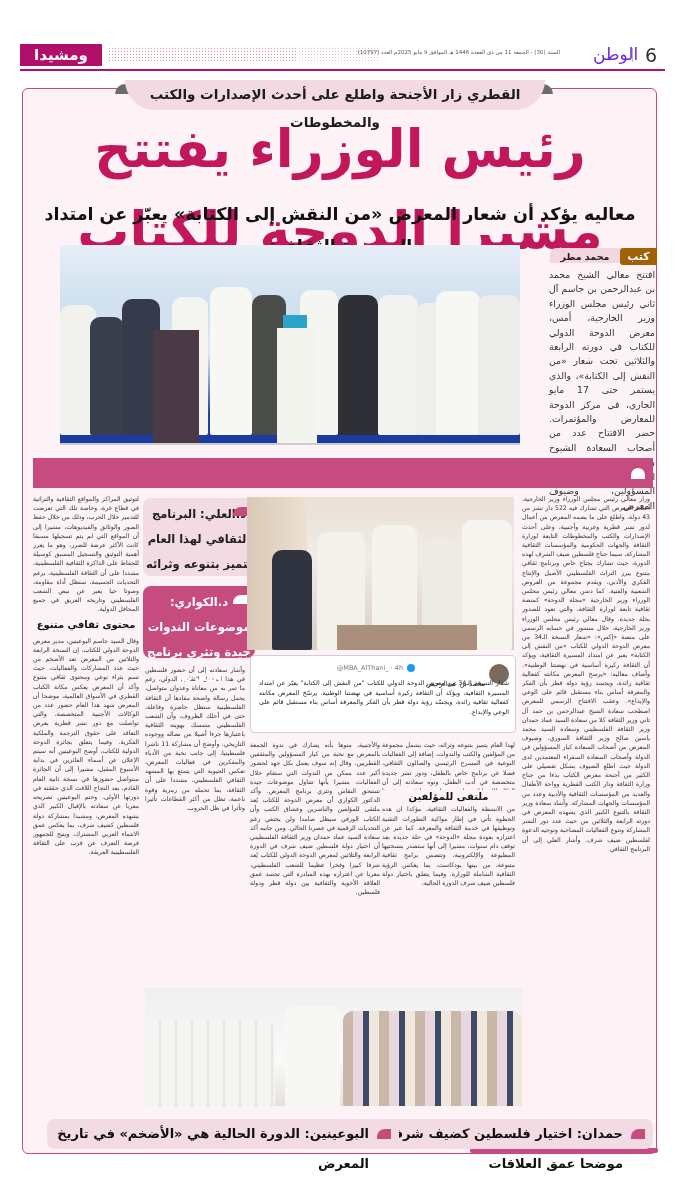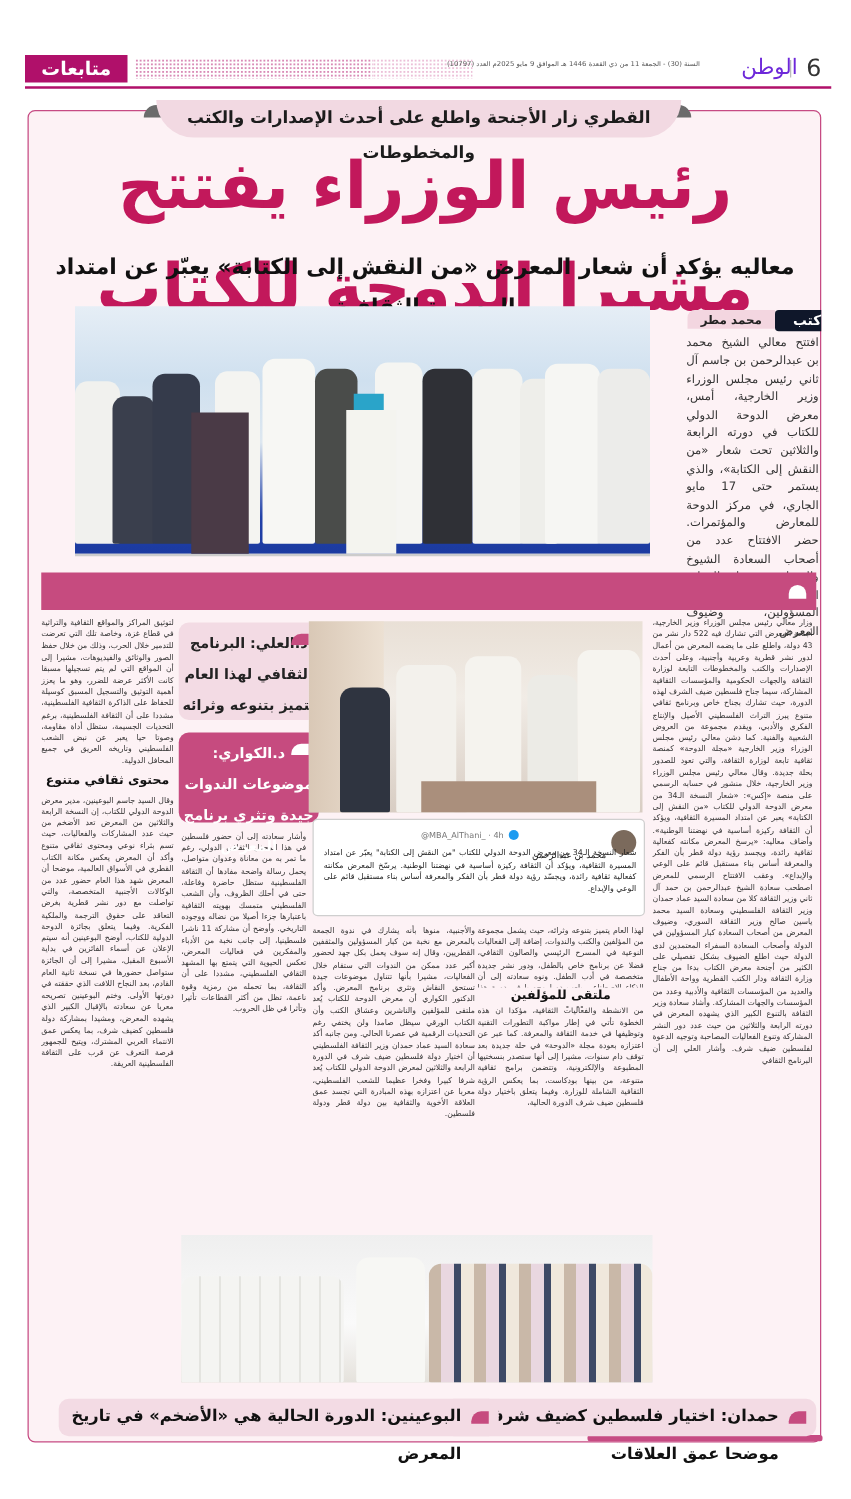--- a/index.html
+++ b/index.html
@@ -38,21 +38,21 @@
   .photo-main { position: absolute; left: 60px; top: 245px; width: 460px; height: 200px; overflow: hidden; border-bottom: 2px solid #ccc;
     background: linear-gradient(180deg,#e6eef6 0%,#cfe0ef 30%,#dde7f0 55%,#2342a8 85%,#1b3aa0 100%); }
   .pm-people { position: absolute; left: 0; top: 45px; width: 460px; height: 145px; }
   .person { position: absolute; bottom: 0; border-radius: 10px 10px 2px 2px; }
   .podium-dark { position: absolute; left: 93px; top: 85px; width: 46px; height: 115px; background: #4a3a46; }
   .podium-light { position: absolute; left: 217px; top: 83px; width: 40px; height: 117px; background: #f4f4ef; }
   .podium-top { position: absolute; left: 223px; top: 70px; width: 24px; height: 13px; background: #2aa4c9; }
 
   
   .byline { position: absolute; left: 549px; top: 248px; width: 108px; height: 17px; direction: rtl; }
-  .byline-tag { position: absolute; right: 0; top: 0; width: 37px; height: 17px; background: #0f172a; color: #fff; font-size: 11px; font-weight: bold; text-align: right; line-height: 17px; border-radius: 3px 0 0 3px; }
+  .byline-tag { position: absolute; right: 0; top: 0; width: 37px; height: 17px; background: #a16207; color: #fff; font-size: 11px; font-weight: bold; text-align: center; line-height: 17px; border-radius: 3px 0 0 3px; }
   .byline-name { position: absolute; right: 37px; top: 0; width: 70px; height: 15px; background: #f3d6e0; font-size: 9.5px; font-weight: bold; text-align: center; line-height: 17px; border-radius: 6px 0 0 0; }
   .intro { position: absolute; left: 549px; top: 268px; width: 106px; font-size: 9.3px; line-height: 14.4px; direction: rtl; text-align: justify; color: #333; }
 
   
   .banner { position: absolute; left: 33px; top: 458px; width: 620px; height: 30px; background: #c64b7f;
     color: #fff; font-size: 17px; font-weight: bold; direction: rtl; line-height: 30px; padding-right: 28px; letter-spacing: 0.5px; }
   .banner-mark { position: absolute; right: 8px; top: 10px; width: 14px; height: 11px; background: #fff; border-radius: 8px 8px 0 0; }
 
   
   .col { position: absolute; font-size: 6.2px; line-height: 9.2px; direction: rtl; text-align: justify; color: #333; overflow: hidden; }
@@ -89,21 +89,21 @@
   .callout { position: absolute; top: 1119px; height: 30px; background: #f3dbe4; border-radius: 8px; direction: rtl;
     font-size: 13px; font-weight: bold; color: #111; line-height: 30px; padding-right: 30px; }
   .callout .cmark { position: absolute; right: 8px; top: 10px; width: 14px; height: 10px; background: #c64b7f; border-radius: 8px 0 0 0; }
   .c1 { left: 355px; width: 298px; }
   .c2 { left: 47px; width: 352px; }
 </style>
 </head>
 <body>
 
 <div class="masthead">
-  <div class="section-tab">متابعات</div>
+  <div class="section-tab">ومشيدا</div>
   <div class="dots"></div>
   <div class="dots2"></div>
   <div class="issue-info">السنة (30) - الجمعة 11 من ذي القعدة 1446 هـ الموافق 9 مايو 2025م العدد (10797)</div>
   <div class="logo">الوطن</div>
   <div class="sep"></div>
   <div class="page-num">6</div>
 </div>
 <div class="rule"></div>
 
 <div class="frame"></div>

